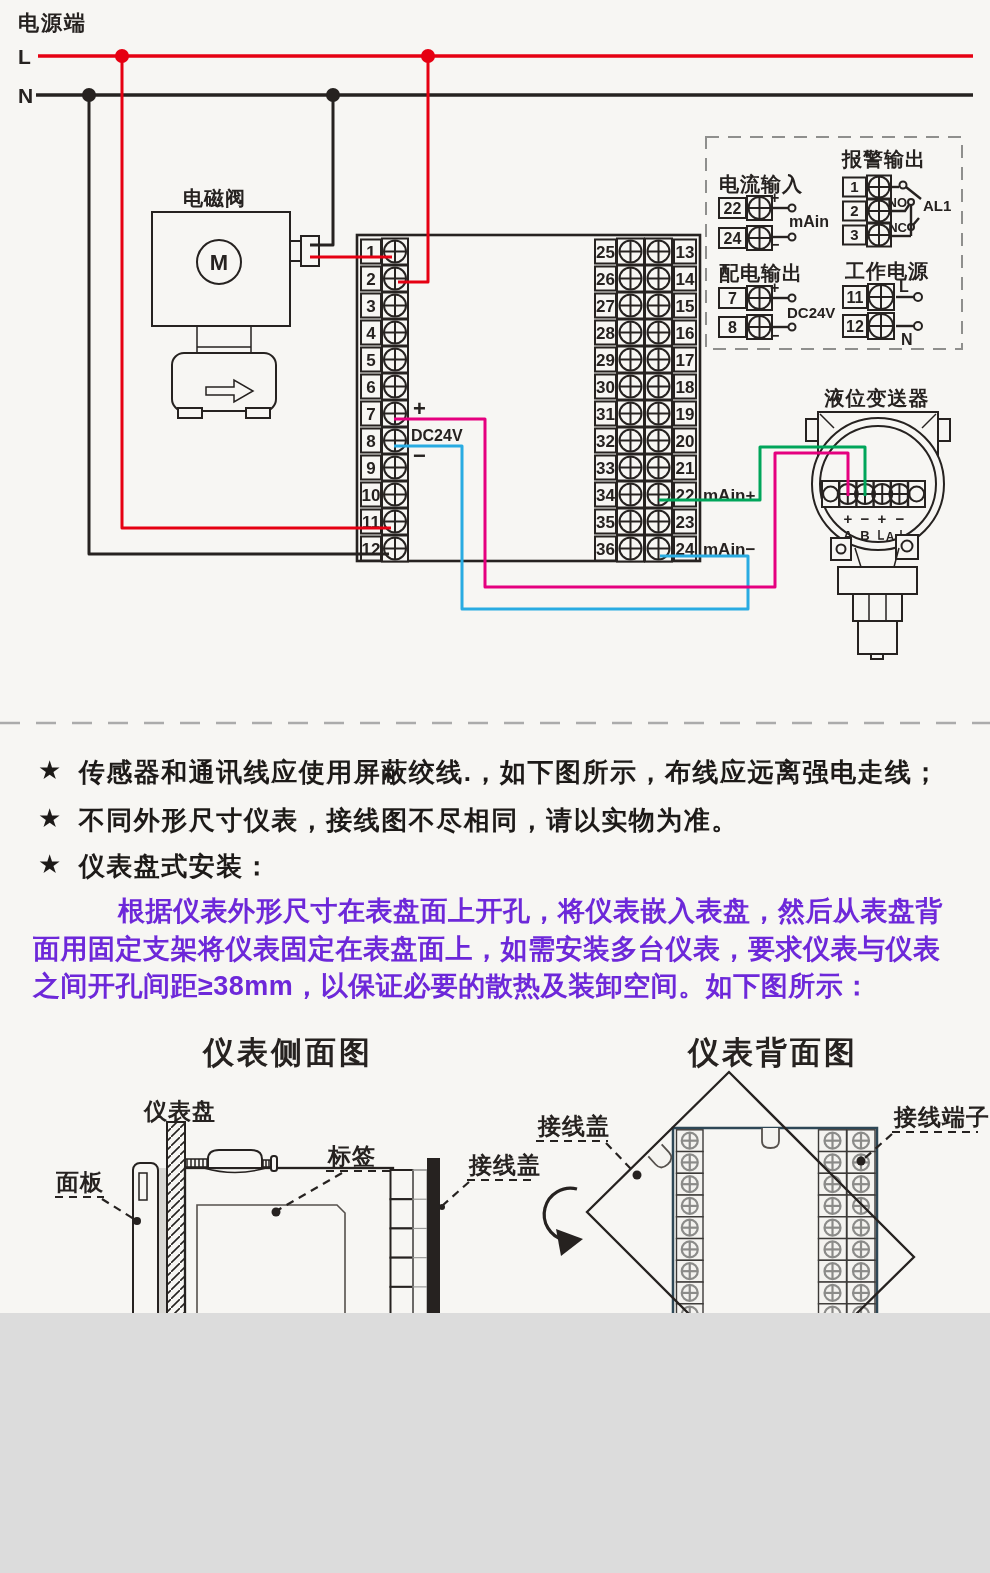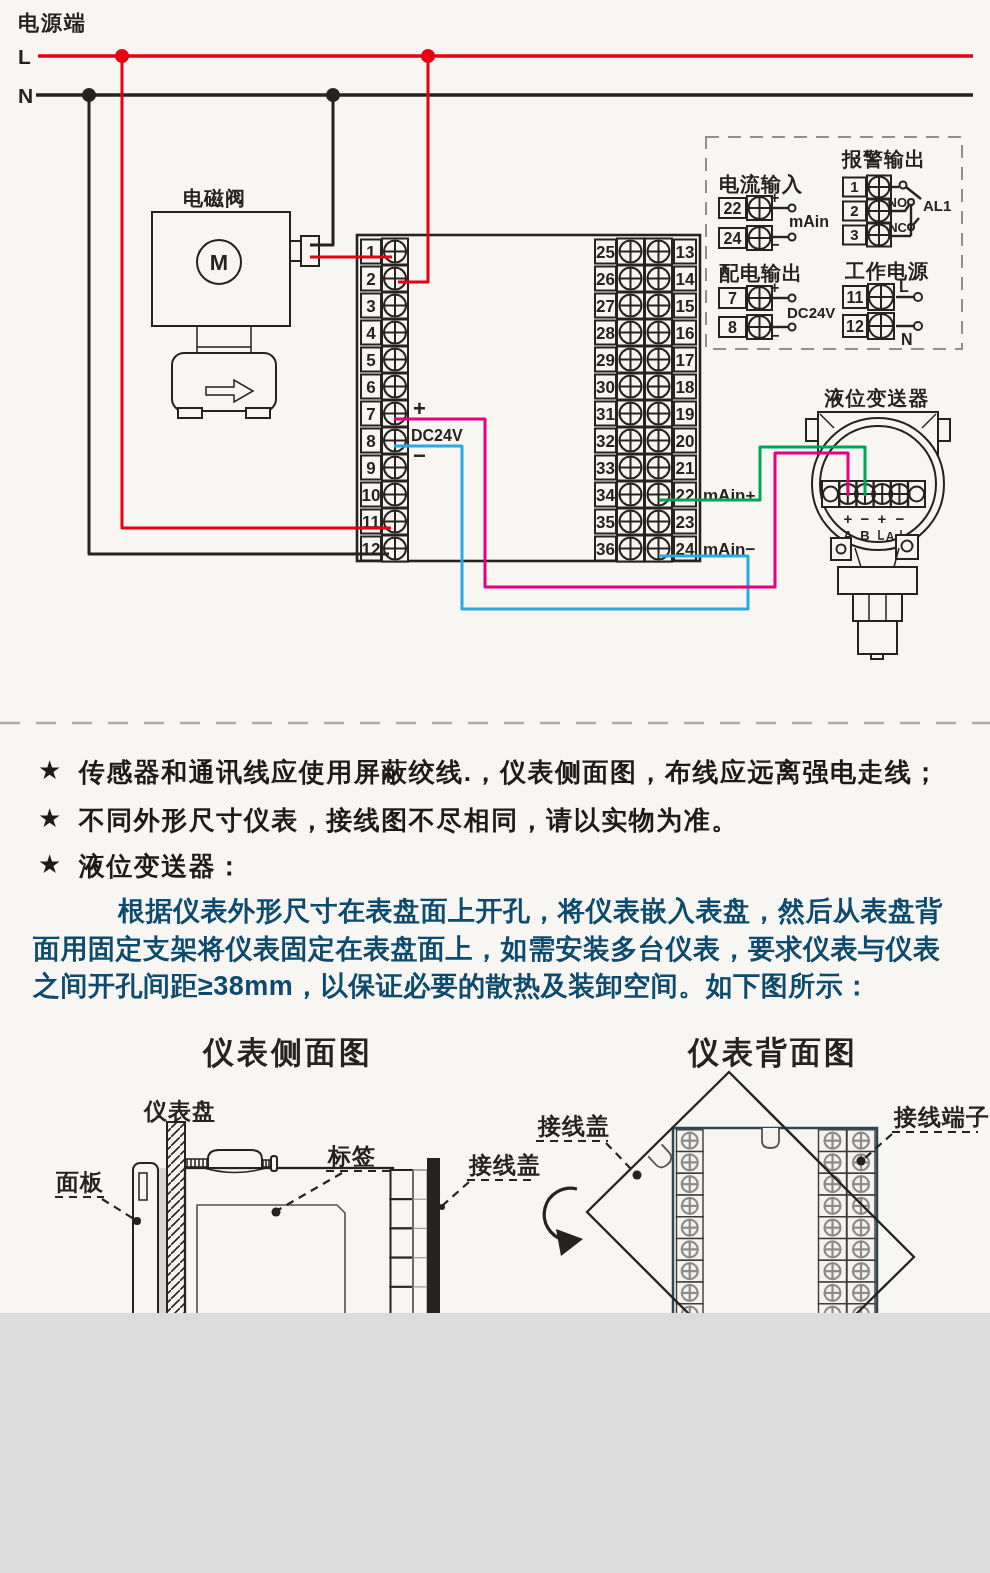--- a/index.html
+++ b/index.html
@@ -17,21 +17,21 @@
   .ln{stroke:#262220;stroke-width:2.4;fill:none;}
   .thin{stroke:#262220;stroke-width:1.5;fill:none;}
   .wire{fill:none;stroke-width:3;stroke-linejoin:round;}
   .dashline{stroke-dasharray:8 6;stroke-width:2.2;stroke:#262220;fill:none;}
   .lbl{font-size:23px;font-weight:600;letter-spacing:1px;}
   .lbl20{font-size:20px;font-weight:700;letter-spacing:1px;}
   .sm{font-size:16px;font-weight:bold;}
   .note-row{position:absolute;left:38px;display:flex;gap:16px;font-size:26px;font-weight:700;
             letter-spacing:1.5px;color:#1d1a18;white-space:nowrap;}
   .para{position:absolute;left:33px;top:893px;width:927px;font-size:27px;font-weight:700;
-        line-height:37.5px;text-indent:85px;letter-spacing:0.5px;color:#0c4a6e;}
+        line-height:37.5px;text-indent:85px;letter-spacing:0.5px;color:#6d28d9;}
   .footnote{position:absolute;left:18px;top:1516px;font-size:27px;font-weight:700;
             letter-spacing:0.5px;color:#1d1a18;white-space:nowrap;}
 </style>
 </head>
 <body>
 
 <div class="page">
 
   <svg class="abs" style="top:0;left:0" width="990" height="732" viewBox="0 0 990 732">
     <defs>
@@ -462,29 +462,29 @@
       <polyline points="659,500 760,500 760,447 865,447 865,496" class="wire" stroke="#00a55a"></polyline>
       <polyline points="394,446 462,446 462,609 748,609 748,556 660,556" class="wire" stroke="#29abe2"></polyline>
       <polyline points="394,419 485,419 485,587 775,587 775,453 848,453 848,496" class="wire" stroke="#e5007f"></polyline>
     </g>
 
     <line x1="0" y1="723" x2="990" y2="723" stroke="#ababab" stroke-width="2.6" stroke-dasharray="20 16"></line>
   </svg>
 
   <div class="note-row" style="top:755px">
     <span>★</span>
-    <span>传感器和通讯线应使用屏蔽绞线.，仪表侧面图，布线应远离强电走线；</span>
+    <span>传感器和通讯线应使用屏蔽绞线.，如下图所示，布线应远离强电走线；</span>
   </div>
   <div class="note-row" style="top:803px">
     <span>★</span>
     <span>不同外形尺寸仪表，接线图不尽相同，请以实物为准。</span>
   </div>
   <div class="note-row" style="top:849px">
     <span>★</span>
-    <span>液位变送器：</span>
+    <span>仪表盘式安装：</span>
   </div>
   <div class="para">根据仪表外形尺寸在表盘面上开孔，将仪表嵌入表盘，然后从表盘背面用固定支架将仪表固定在表盘面上，如需安装多台仪表，要求仪表与仪表之间开孔间距≥38mm，以保证必要的散热及装卸空间。如下图所示：</div>
 
   <svg class="abs" style="top:1020px;left:0" width="990" height="490" viewBox="0 0 990 490">
 
     <g>
       <text x="288" y="43" font-size="31" font-weight="800" text-anchor="middle" letter-spacing="3">仪表侧面图</text>
       <text x="144" y="99" class="lbl">仪表盘</text>
       <rect x="159" y="148" width="8" height="265" fill="#d8d7d3"></rect>
       <rect x="167" y="102" width="18" height="362" fill="url(#hatch)" stroke="#262220" stroke-width="2"></rect>

